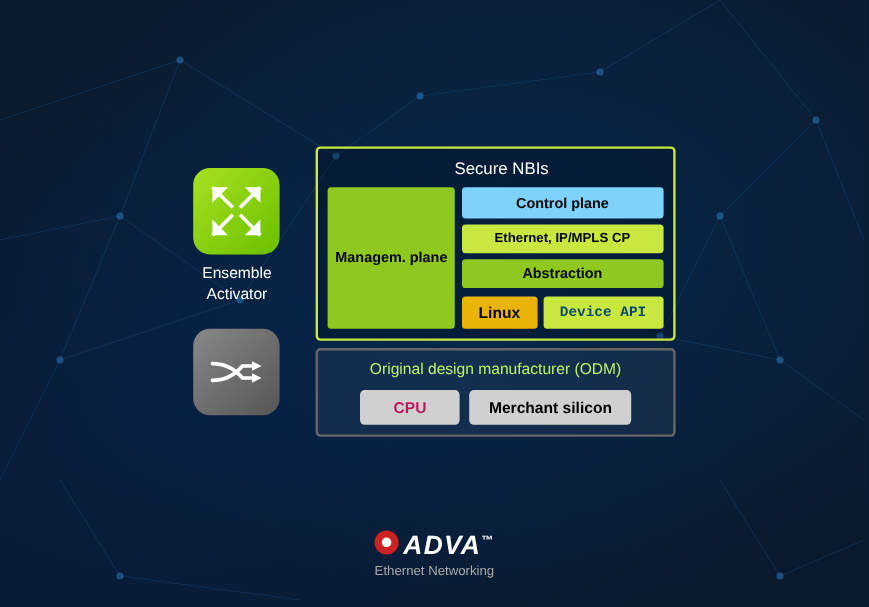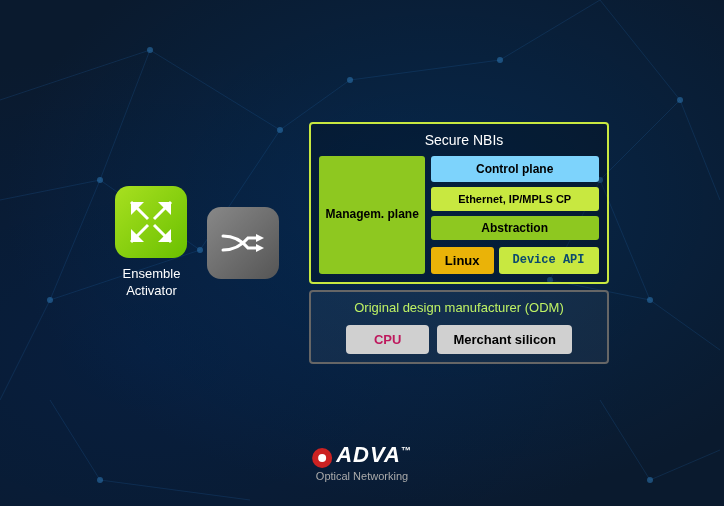--- a/index.html
+++ b/index.html
@@ -43,21 +43,21 @@
       display: flex;
       flex-direction: row;
       align-items: center;
       gap: 30px;
       position: relative;
       top: -10px;
     }
 
     .left-icons {
       display: flex;
-      flex-direction: row;
+      flex-direction: column;
       align-items: center;
       gap: 20px;
     }
 
     
     .ensemble-block {
       display: flex;
       flex-direction: column;
       align-items: center;
       gap: 8px;
@@ -254,21 +254,21 @@
       left: 50%;
       transform: translateX(-50%);
       display: flex;
       flex-direction: column;
       align-items: center;
       gap: 2px;
     }
 
     .adva-logo-row {
       display: flex;
-      align-items: flex-end;
+      align-items: flex-start;
       gap: 4px;
     }
 
     .adva-dot {
       width: 20px;
       height: 20px;
       background: #cc2222;
       border-radius: 50%;
       display: flex;
       align-items: center;
@@ -438,14 +438,14 @@
 
 <div class="adva-logo">
   <div class="adva-logo-row">
     <div class="adva-dot">
       <div class="adva-dot-inner"></div>
     </div>
     <div class="adva-text">
       <span>ADVA</span><span class="adva-tm">™</span>
     </div>
   </div>
-  <div class="adva-subtitle">Optical Networking</div>
+  <div class="adva-subtitle">Ethernet Networking</div>
 </div>
 
 </body></html>

